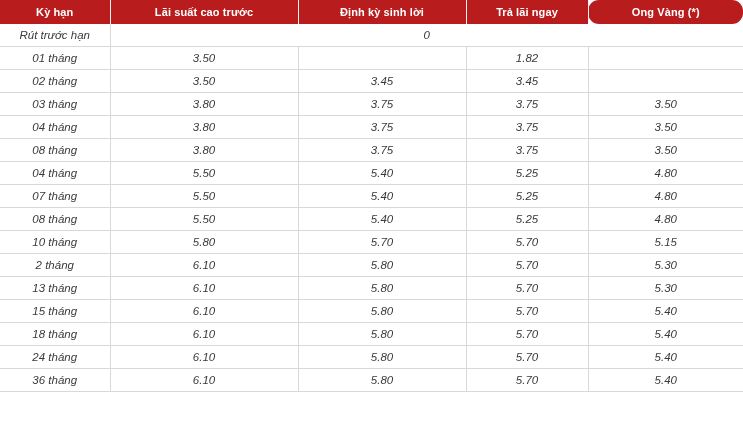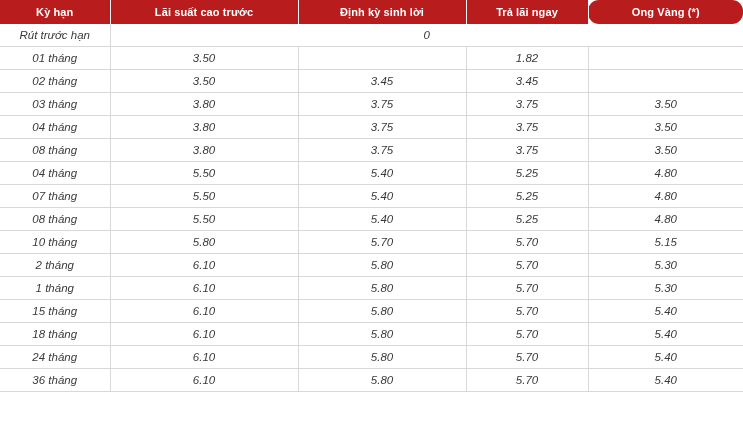--- a/index.html
+++ b/index.html
@@ -161,21 +161,21 @@
         <td>5.15</td>
       </tr>
       <tr>
         <td class="term-cell">2 tháng</td>
         <td>6.10</td>
         <td>5.80</td>
         <td>5.70</td>
         <td>5.30</td>
       </tr>
       <tr>
-        <td class="term-cell">1 tháng</td>
+        <td class="term-cell">13 tháng</td>
         <td>6.10</td>
         <td>5.80</td>
         <td>5.70</td>
         <td>5.30</td>
       </tr>
       <tr>
         <td class="term-cell">15 tháng</td>
         <td>6.10</td>
         <td>5.80</td>
         <td>5.70</td>

